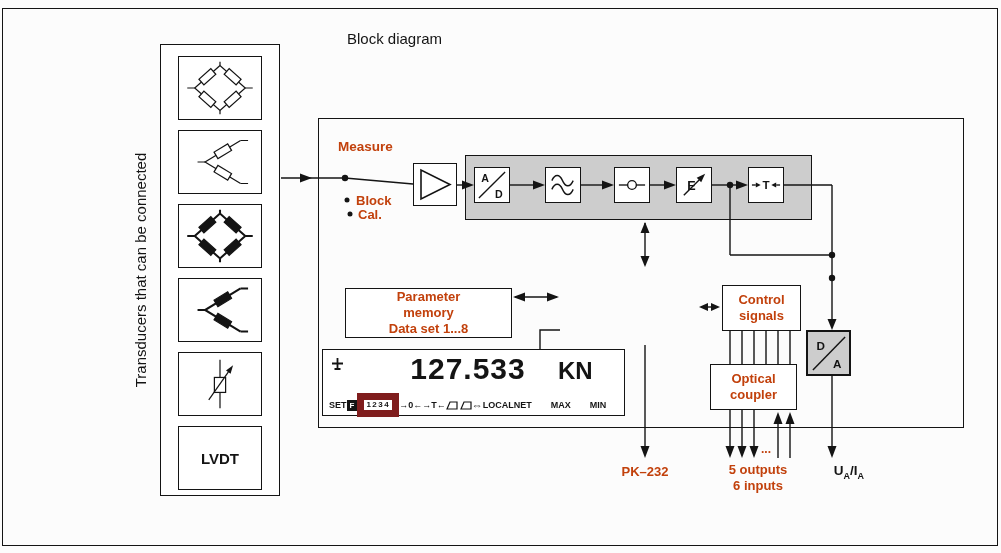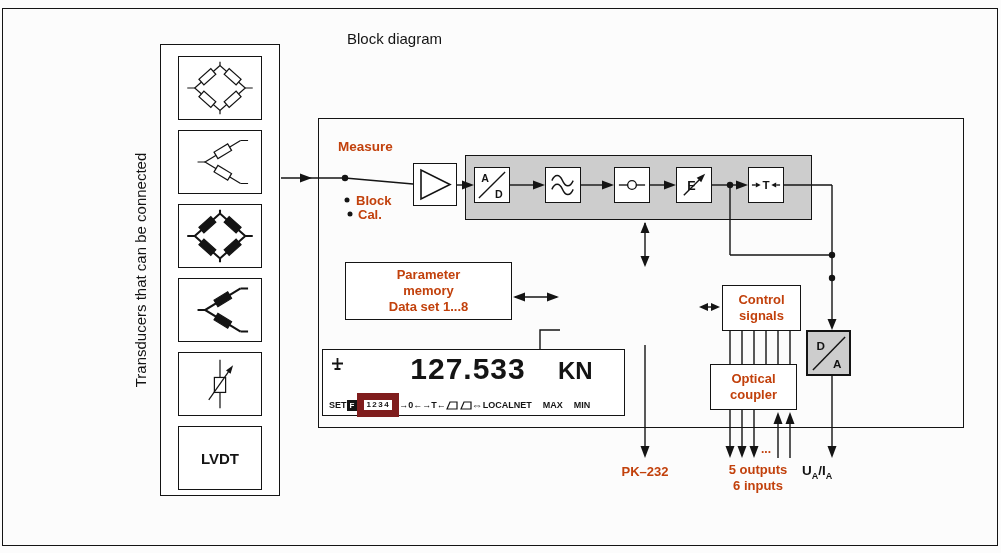--- a/index.html
+++ b/index.html
@@ -13,21 +13,21 @@
   .lbl13{font-size:13px;font-weight:bold;line-height:1.25;color:#c2410c}
   .chainbox{width:36px;height:36px;border:1.8px solid #141414;background:#fff;display:flex;align-items:center;justify-content:center}
   .graybar{background:#cdcdcd;border:1px solid #141414}
   svg{display:block}
   svg text{font-family:"Liberation Sans",sans-serif;font-weight:bold;fill:#141414}
   sub{font-size:9px}
   .ind{display:flex;align-items:center;justify-content:flex-start;font-size:9px;font-weight:bold}
   .fchip{display:inline-flex;align-items:center}
   .fblack{background:#141414;color:#fff;font-size:8px;padding:0 3px;line-height:11px}
   .fdigits{border:7px solid #7f1d1d;font-size:8px;padding:0 2px;letter-spacing:1.5px;line-height:10px}
-  .nmm{display:flex;gap:11px}
+  .nmm{display:flex;gap:19px}
 </style>
 </head>
 <body>
 
 <div class="stage">
 
   <div class="abs frame" style="left:2px;top:8px;width:996px;height:538px"></div>
 
   <div class="abs" style="left:347px;top:30px;font-size:15px">Block diagram</div>
 
@@ -160,21 +160,21 @@
       <g stroke="#141414" stroke-width="1.4">
         <line x1="2" y1="16.5" x2="6" y2="16.5"></line>
         <line x1="27" y1="16.5" x2="31" y2="16.5"></line>
       </g>
       <polygon points="6,13.8 6,19.2 11,16.5" fill="#141414"></polygon>
       <polygon points="27,13.8 27,19.2 22,16.5" fill="#141414"></polygon>
       <text x="16.5" y="21" font-size="12" text-anchor="middle">T</text>
     </svg>
   </div>
 
-  <div class="abs bordered flexc lbl13 pre" style="left:345px;top:262px;width:167px;height:58px">Parameter
+  <div class="abs bordered flexc lbl13 pre" style="left:345px;top:288px;width:167px;height:50px">Parameter
 memory
 Data set 1...8</div>
 
 
   <div class="abs bordered" style="left:322px;top:349px;width:303px;height:67px">
     <svg class="abs" style="left:7px;top:6px" width="15" height="17" viewBox="0 0 15 17">
       <g stroke="#141414" stroke-width="1.8" fill="none">
         <path d="M7.5,2 V13 M2,7.5 H13 M4.5,13 H10.5"></path>
       </g>
     </svg>
@@ -219,21 +219,21 @@
       <text x="29" y="36" font-size="12" text-anchor="middle">A</text>
     </svg>
   </div>
 
   <div class="abs lbl13" style="left:757px;top:442px;width:18px;text-align:center;font-size:12px">...</div>
   <div class="abs lbl13" style="left:601px;top:464px;width:88px;text-align:center">PK–232</div>
   <div class="abs" style="left:708px;top:462px;width:100px;text-align:center">
     <div class="lbl13">5 outputs</div>
     <div class="lbl13">6 inputs</div>
   </div>
-  <div class="abs" style="left:802px;top:463px;width:62px;text-align:left;font-size:13.5px;font-weight:bold">
+  <div class="abs" style="left:802px;top:463px;width:62px;text-align:right;font-size:13.5px;font-weight:bold">
     <span>U</span><sub>A</sub><span>/I</span><sub>A</sub>
   </div>
 
   <svg class="abs" style="left:0;top:0;pointer-events:none" width="1001" height="553" viewBox="0 0 1001 553">
     <g stroke="#141414" stroke-width="1.4" fill="none">
       <line x1="281" y1="178" x2="344" y2="178"></line>
       <line x1="345" y1="178" x2="413" y2="184"></line>
       <line x1="457" y1="185" x2="465" y2="185"></line>
       <line x1="510" y1="185" x2="537" y2="185"></line>
       <line x1="581" y1="185" x2="606" y2="185"></line>

